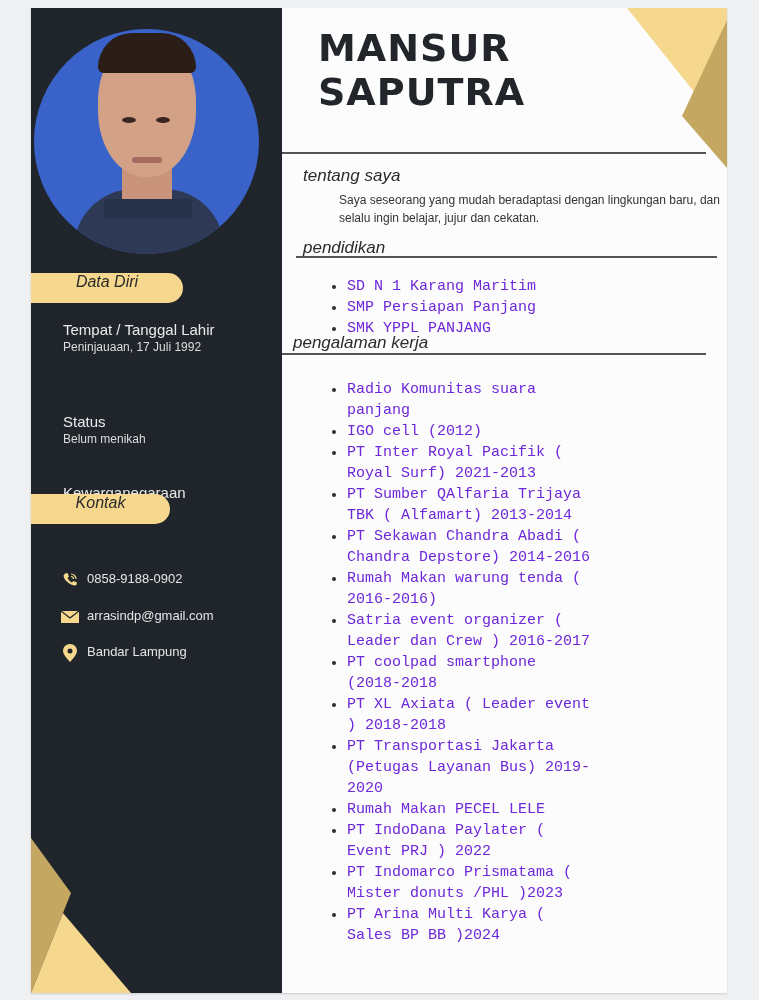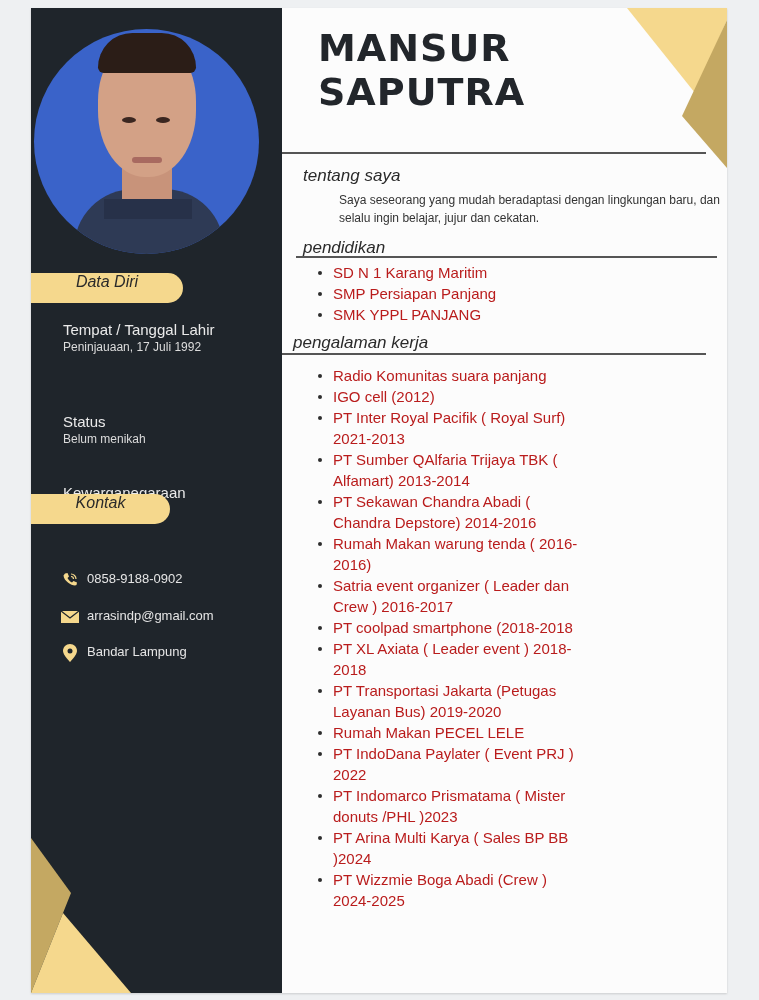--- a/index.html
+++ b/index.html
@@ -21,21 +21,21 @@
   .info .k { font-size:15px; line-height:18px; }
   .info .v { font-size:12px; line-height:16px; color:#dcdcdc; }
   .contact { position:absolute; left:30px; display:flex; color:#e5e5e5; font-size:13px; }
   .contact .ic { width:18px; height:18px; margin-right:8px; display:inline-flex; align-items:center; justify-content:center; }
   .tri { position:absolute; }
   .main { position:absolute; left:251px; top:0; width:445px; height:827px; }
   .name { position:absolute; left:36px; top:18px; font-size:38px; font-weight:bold; color:#22262b; letter-spacing:1px; font-family:"DejaVu Sans", sans-serif; }
   .hline { position:absolute; height:1.5px; background:#555; }
   .sec-title { position:absolute; font-style:italic; font-size:17px; color:#2a2a2a; }
   .about { position:absolute; left:21px; top:183px; width:405px; font-size:12px; line-height:18px; color:#333;margin-left:36px; }
-  ul.lst { position:absolute; margin:0; padding:0 0 0 18px; list-style:none; color:#b91c1c; font-size:15px; line-height:21px; }
+  ul.lst { position:absolute; margin:14px; padding:0 0 0 18px; list-style:none; color:#6d28d9; font-size:15px; line-height:21px;font-family:Liberation Mono, monospace; }
   ul.lst li { position:relative; padding-left:12px; }
   ul.lst li::before { content:""; position:absolute; left:-3px; top:9px; width:4px; height:4px; border-radius:50%; background:#2d2d2d; }
 </style>
 </head>
 <body>
 
 <div class="page">
 
   <div class="sidebar">
     <div class="photo">
@@ -136,16 +136,15 @@
       <li>PT Sekawan Chandra Abadi ( Chandra Depstore) 2014-2016</li>
       <li>Rumah Makan warung tenda ( 2016-2016)</li>
       <li>Satria event organizer ( Leader dan Crew ) 2016-2017</li>
       <li>PT coolpad smartphone (2018-2018</li>
       <li>PT XL Axiata ( Leader event ) 2018-2018</li>
       <li>PT Transportasi Jakarta (Petugas Layanan Bus) 2019-2020</li>
       <li>Rumah Makan PECEL LELE</li>
       <li>PT IndoDana Paylater ( Event PRJ ) 2022</li>
       <li>PT Indomarco Prismatama ( Mister donuts /PHL )2023</li>
       <li>PT Arina Multi Karya ( Sales BP BB )2024</li>
-      <li>PT Wizzmie Boga Abadi (Crew ) 2024-2025</li>
     </ul>
   </div>
 </div>
 
 </body></html>

